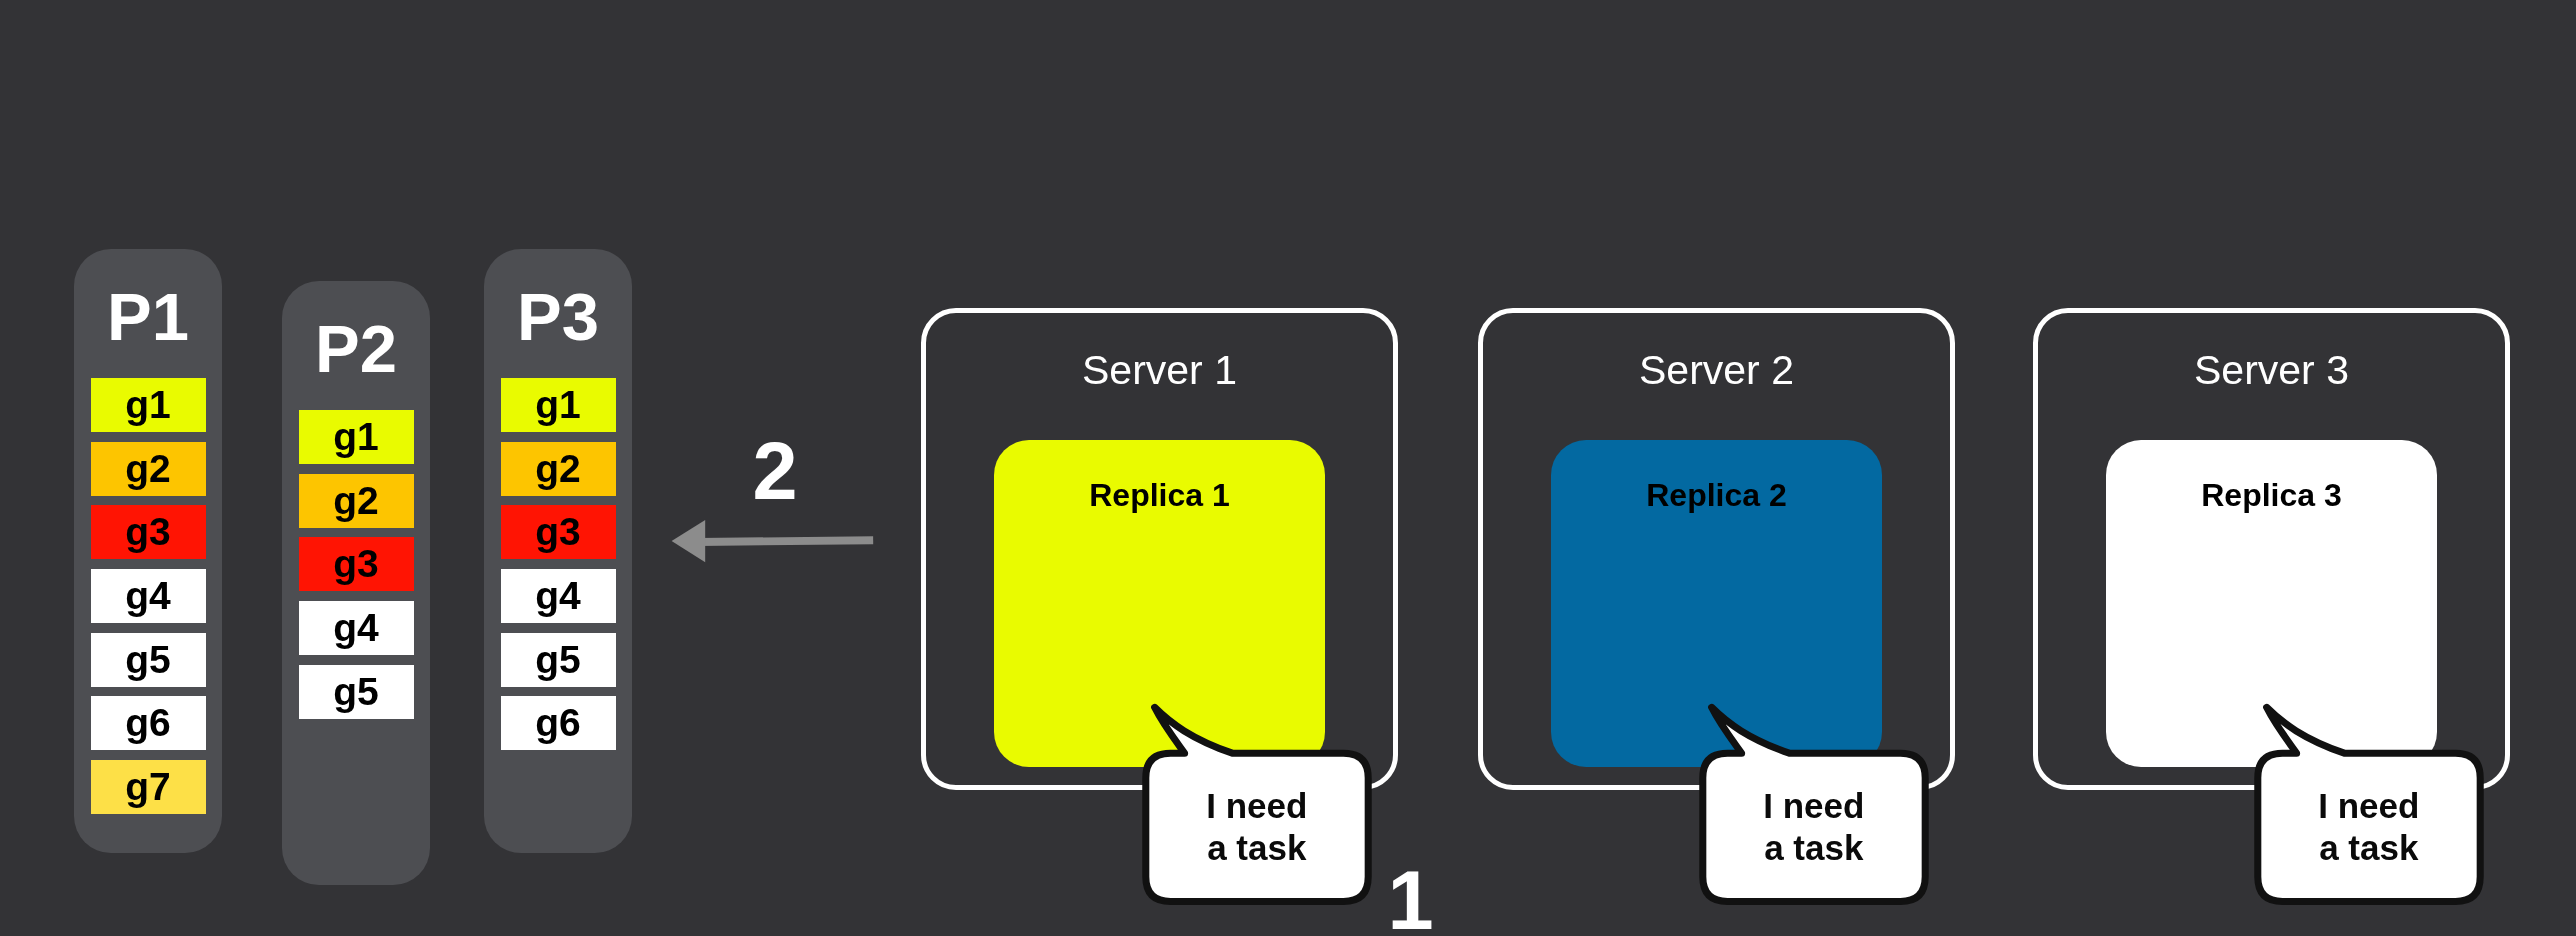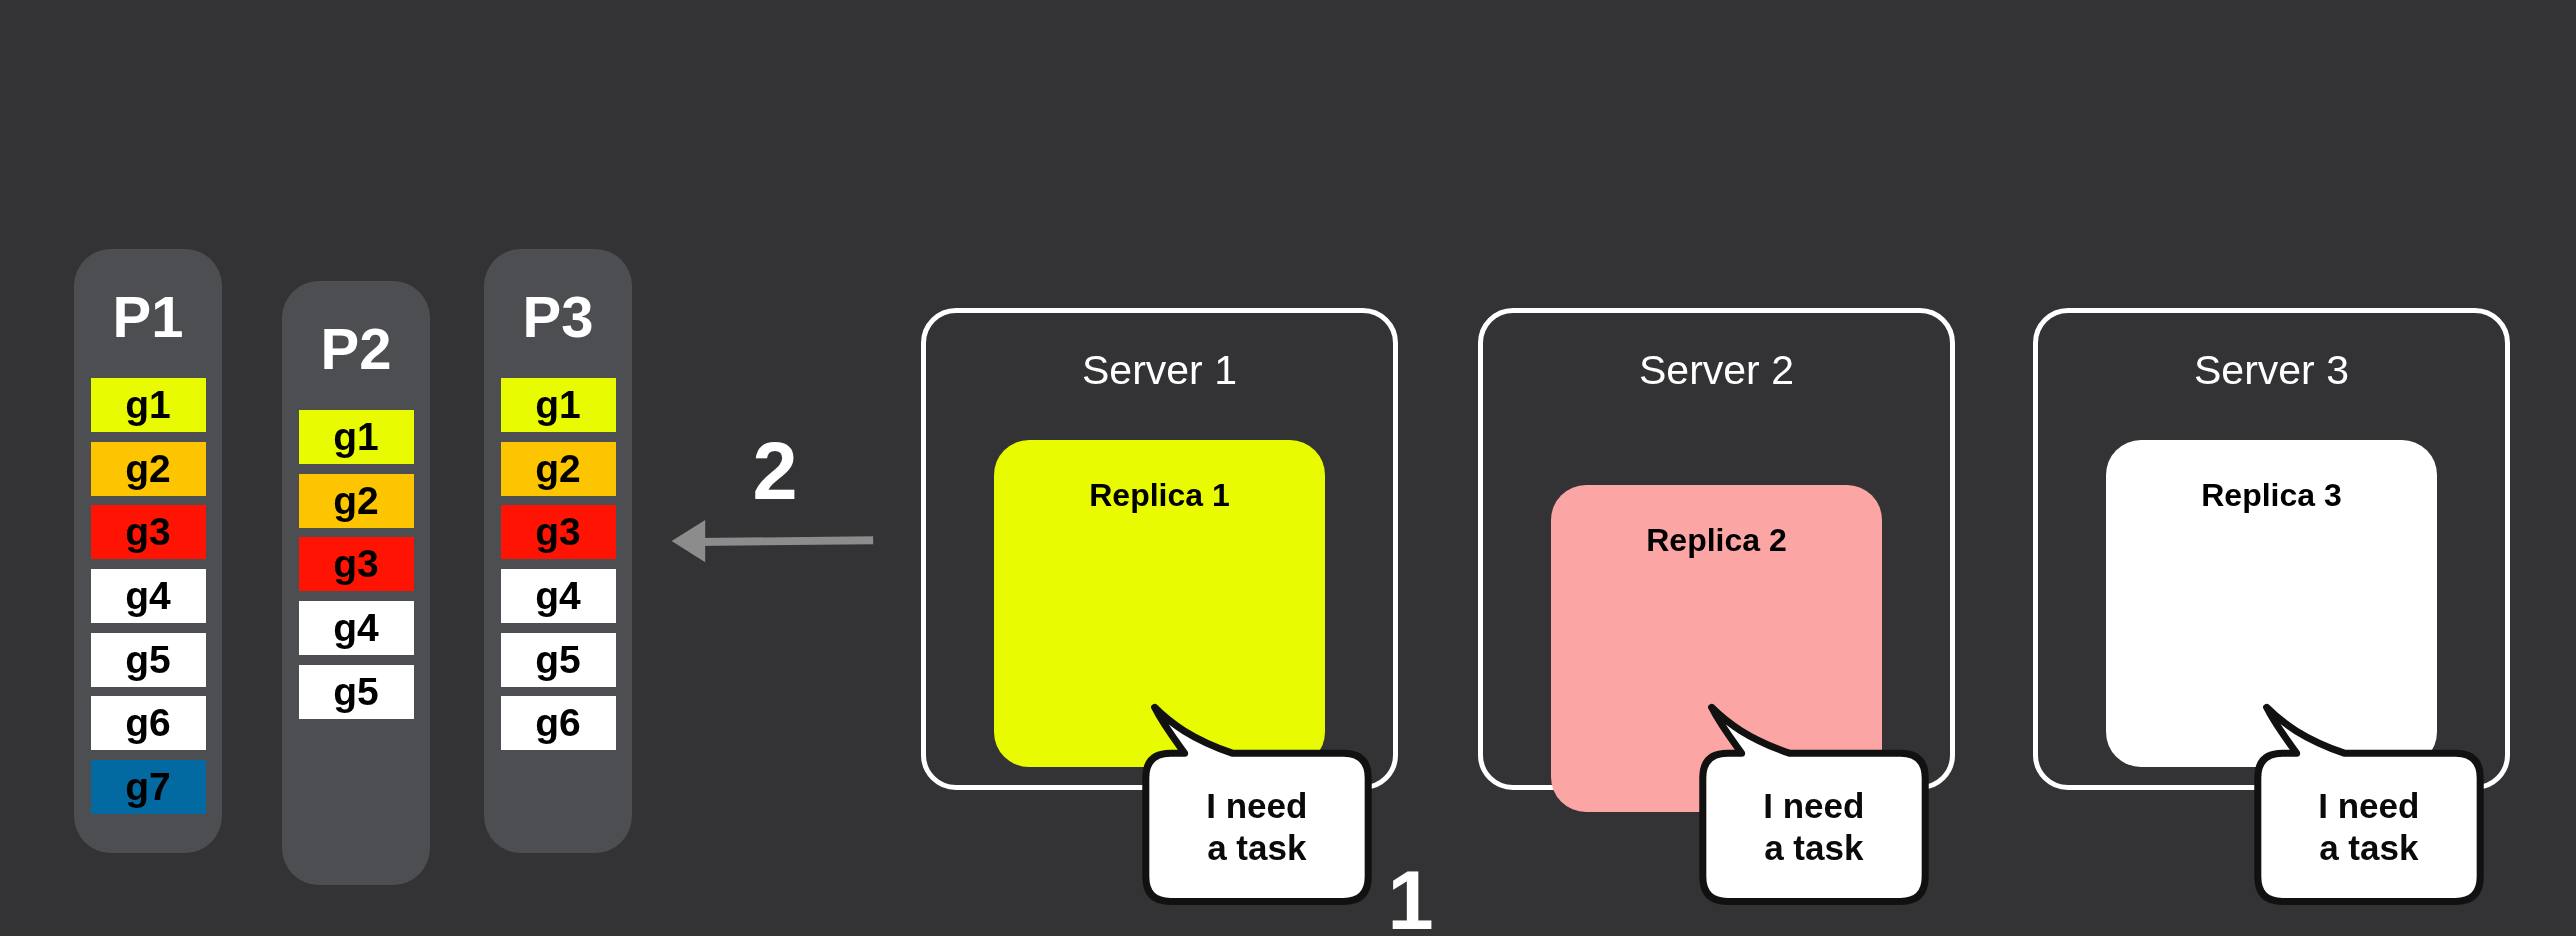--- a/index.html
+++ b/index.html
@@ -15,21 +15,21 @@
   .partition{
     position:absolute;top:249px;width:148px;height:604px;
     background:#4D4E52;border-radius:37px;
   }
   .partition.p1{left:74px;}
   .partition.p2{left:282px;margin-top:32px;}
   .partition.p3{left:484px;}
   .partition-title{
     position:absolute;top:19.4px;left:0;width:100%;
     text-align:center;color:#fff;
-    font-size:58px;line-height:97px;font-weight:700;
+    font-size:67px;line-height:97px;font-weight:700;
   }
   .task-list{position:absolute;top:129px;left:0;width:100%;}
   .task-chip{
     width:115px;height:54px;margin:0 auto 9.7px auto;
     display:flex;align-items:center;justify-content:center;
     font-size:39px;font-weight:700;color:#000;
   }
 
   
   .step-label{
@@ -76,21 +76,21 @@
 
   <div class="partition p1">
     <div class="partition-title">P1</div>
     <div class="task-list">
         <div class="task-chip" style="background: rgb(233, 251, 0);">g1</div>
         <div class="task-chip" style="background: rgb(253, 197, 0);">g2</div>
         <div class="task-chip" style="background: rgb(255, 20, 3);">g3</div>
         <div class="task-chip" style="background: rgb(255, 255, 255);">g4</div>
         <div class="task-chip" style="background: rgb(255, 255, 255);">g5</div>
         <div class="task-chip" style="background: rgb(255, 255, 255);">g6</div>
-        <div class="task-chip" style="background: #0369a1;">g7</div>
+        <div class="task-chip" style="background: #fde047;">g7</div>
       </div>
   </div>
   <div class="partition p2">
     <div class="partition-title">P2</div>
     <div class="task-list">
         <div class="task-chip" style="background: rgb(233, 251, 0);">g1</div>
         <div class="task-chip" style="background: rgb(253, 197, 0);">g2</div>
         <div class="task-chip" style="background: rgb(255, 20, 3);">g3</div>
         <div class="task-chip" style="background: rgb(255, 255, 255);">g4</div>
         <div class="task-chip" style="background: rgb(255, 255, 255);">g5</div>
@@ -125,21 +125,21 @@
       </svg>
       <div class="bubble-text">
         <span>I need</span>
         <span>a task</span>
       </div>
     </div>
   </div>
 
   <div class="server s2">
     <div class="server-title">Server 2</div>
-    <div class="replica" style="background: #fca5a5; margin-top: 45px;">
+    <div class="replica" style="background: #0369a1;">
       <div class="replica-label">Replica 2</div>
     </div>
     <div class="bubble">
       <svg width="230" height="203" viewBox="0 0 260 230">
         <path d="M14,6 C32,24 56,42 102,58 L228,58 Q256,58 256,86 L256,198 Q256,226 228,226 L32,226 Q4,226 4,198 L4,86 Q4,58 32,58 L48,58 C38,44 24,26 14,6 Z" fill="#FFFFFF" stroke="#111111" stroke-width="8" stroke-linejoin="round"></path>
       </svg>
       <div class="bubble-text">
         <span>I need</span>
         <span>a task</span>
       </div>

